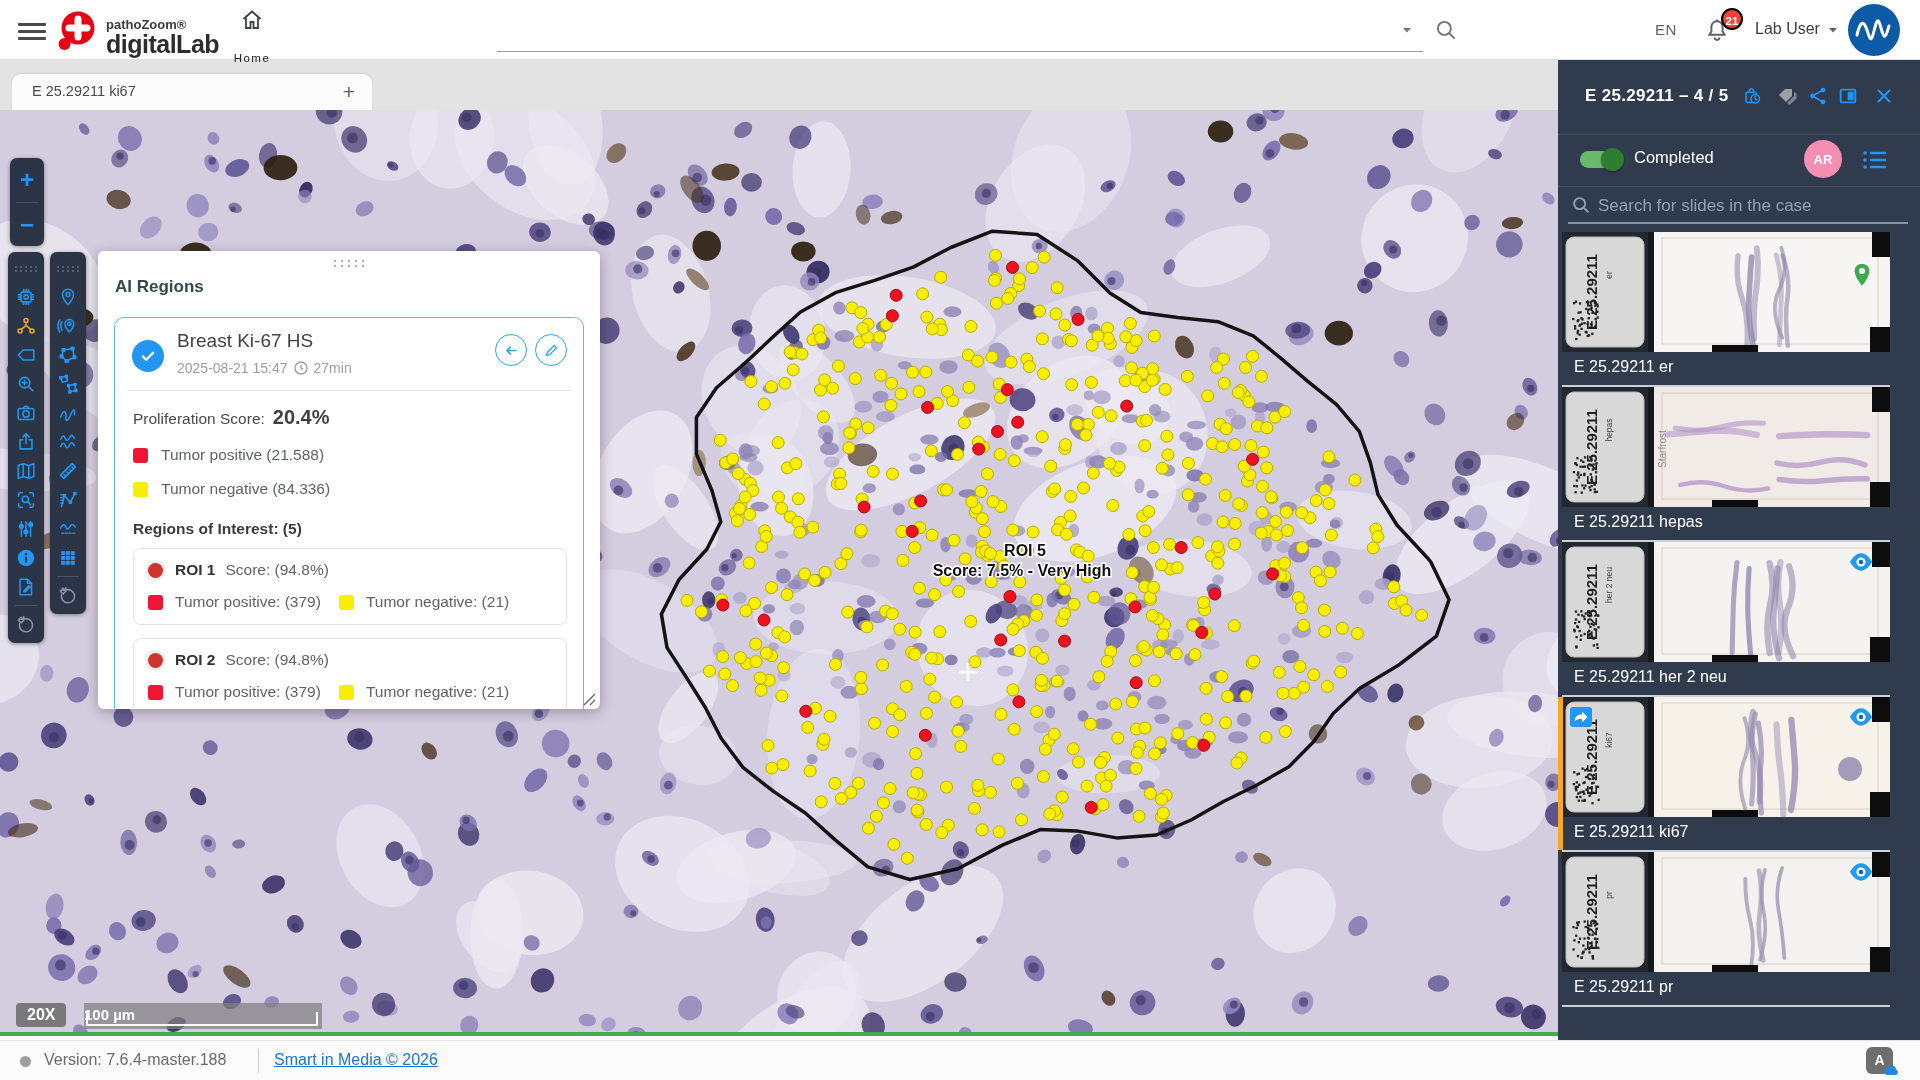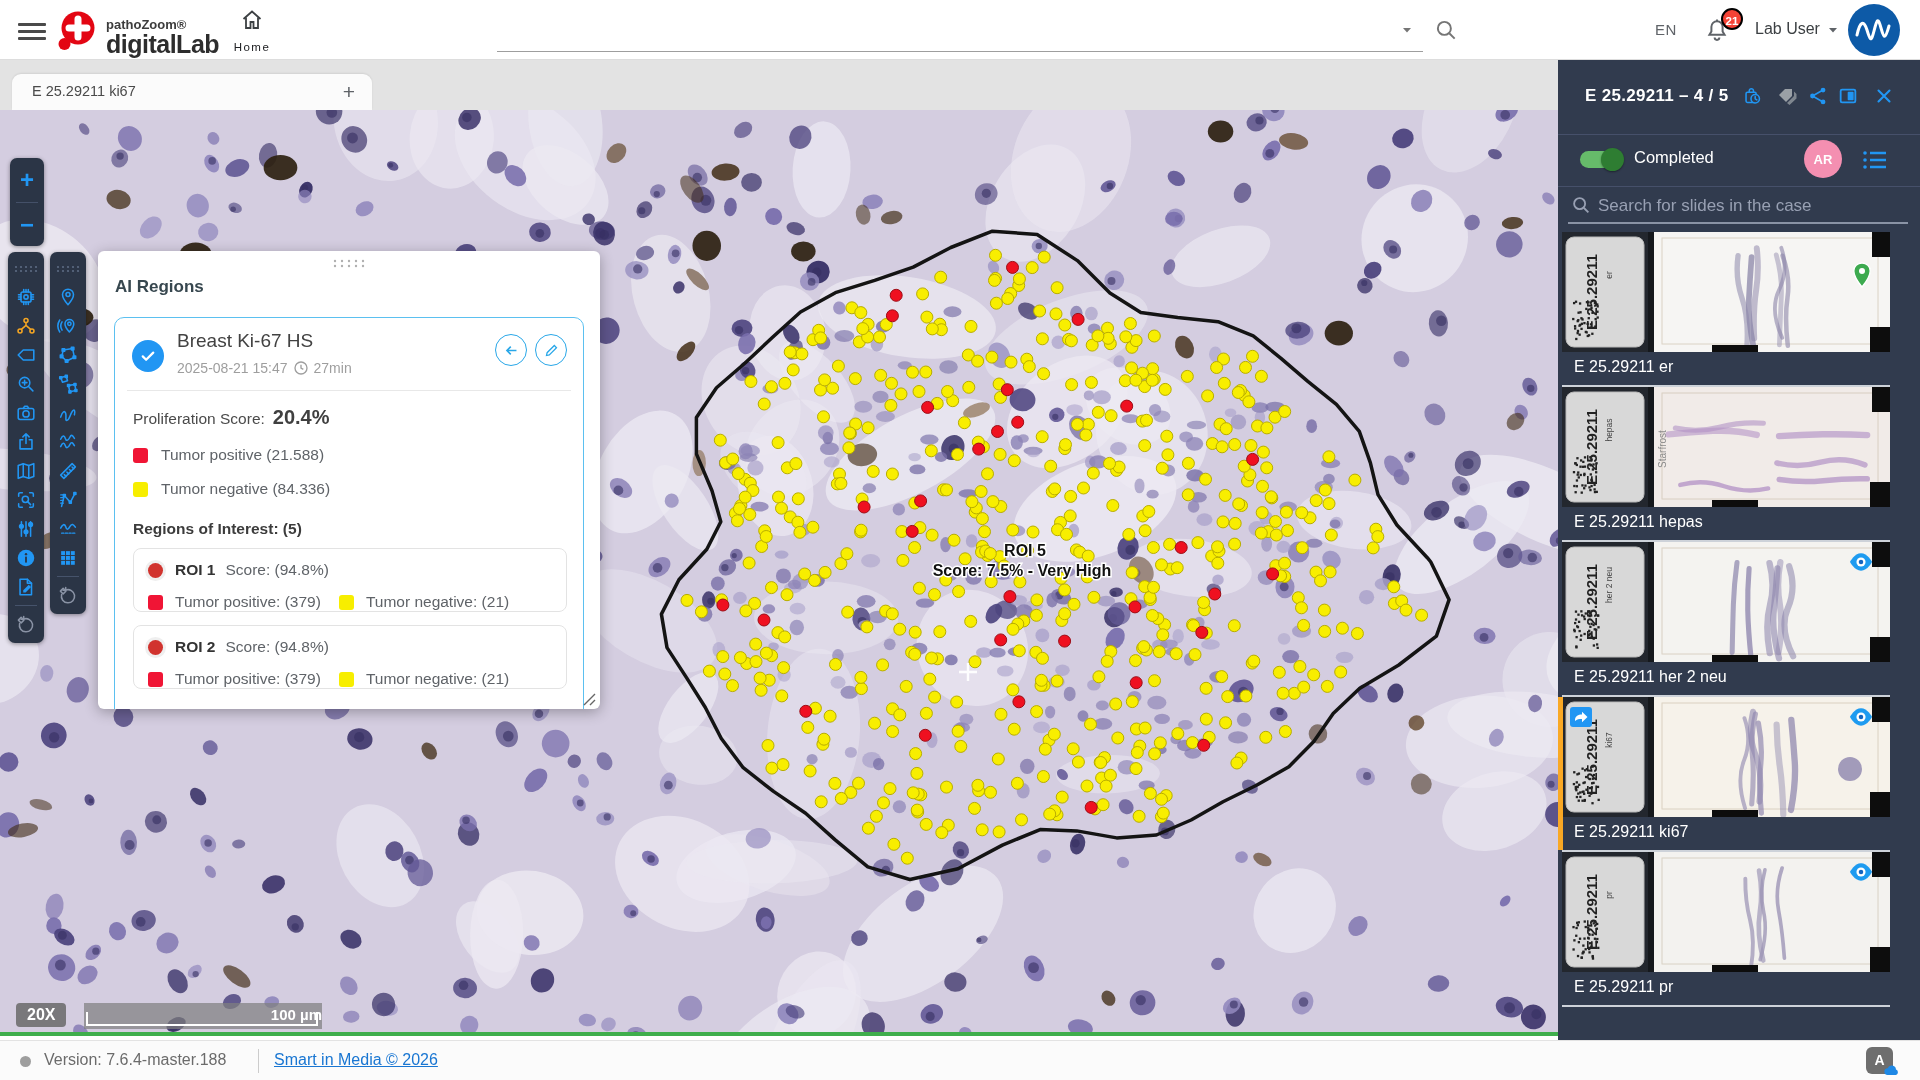--- a/index.html
+++ b/index.html
@@ -9,21 +9,21 @@
   
   #topbar { position:absolute; left:0; top:0; width:1920px; height:60px; background:#fff;
             border-bottom:1px solid #ddd; z-index:40; }
   #hamburger { position:absolute; left:18px; top:19px; width:28px; height:22px; cursor:pointer; }
   #hamburger span { display:block; height:3px; background:#4a4a4a; margin:4px 0; border-radius:1px; }
   #brand { position:absolute; left:56px; top:6px; display:flex; align-items:flex-end; }
   #brand-text { margin-left:8px; }
   #brand-top { font-size:13px; color:#3c3c3c; font-weight:600; }
   #brand-bottom { font-size:25px; color:#2d2d2d; font-weight:700; letter-spacing:-0.5px; line-height:24px; }
   #home-btn { position:absolute; left:228px; top:8px; width:48px; text-align:center; cursor:pointer; }
-  #home-label { font-size:11.5px; letter-spacing:1.5px; color:#202124; margin-top:5px; }
+  #home-label { font-size:11.5px; letter-spacing:1.5px; color:#202124; margin-top:16px; }
   #search-line { position:absolute; left:497px; top:51px; width:926px; height:0;
                  border-bottom:1.6px solid #9e9e9e; }
   #search-input { position:absolute; left:500px; top:22px; width:880px; height:28px; border:none;
                   outline:none; font-size:15px; background:transparent; }
   #search-caret { position:absolute; left:1400px; top:23px; color:#757575; }
   #search-icon { position:absolute; left:1433px; top:17px; color:#757575; }
   #lang { position:absolute; left:1655px; top:21px; font-size:15px; color:#5f6368; letter-spacing:.5px; cursor:pointer; }
   #bell-wrap { position:absolute; left:1703px; top:16px; width:30px; height:30px; cursor:pointer; color:#5f6368; }
   #bell-badge { position:absolute; left:18px; top:-8px; min-width:22px; height:22px; border-radius:11px;
                 background:#f44336; color:#fff; font-size:11.5px; font-weight:bold; text-align:center;
@@ -64,21 +64,21 @@
   .tool-sep { width:22px; height:1px; background:#46536b; margin:4px 0; }
   .drag-dots { margin:2px 0 5px; }
 
   
   #mag-badge { position:absolute; left:16px; top:893px; background:rgba(105,105,105,.85); color:#fff;
                font-size:16px; font-weight:bold; padding:3px 11px; border-radius:4px; }
   #scale-bar { position:absolute; left:84px; top:893px; width:238px; height:26px;
                background:rgba(128,128,128,.72); }
   #scale-bracket { position:absolute; left:2px; right:4px; top:9px; bottom:3px;
                    border-left:2px solid #fff; border-right:2px solid #fff; border-bottom:2px solid #fff; }
-  #scale-label { position:absolute; left:0; right:0; top:3px; text-align:right; color:#fff;
+  #scale-label { position:absolute; left:0; right:0; top:3px; text-align:left; color:#fff;
                  font-size:15px; font-weight:bold; }
 
   
   #ai-panel { position:absolute; left:98px; top:251px; width:502px; height:458px; background:#fff;
               border-radius:6px; box-shadow:0 3px 14px rgba(0,0,0,.3); z-index:30; overflow:hidden; }
   #ai-drag { position:absolute; left:50%; top:7px; transform:translateX(-50%); color:#9e9e9e; cursor:grab; }
   #ai-title { position:absolute; left:17px; top:26px; font-size:17px; font-weight:bold; color:#37474f; }
   #an-card { position:absolute; left:16px; top:66px; width:470px; height:700px;
              border:1.6px solid #5bc0f0; border-radius:10px; background:#fff; }
   #an-check { position:absolute; left:17px; top:22px; width:32px; height:32px; border-radius:50%;
@@ -91,21 +91,21 @@
                justify-content:center; cursor:pointer; }
   #an-back { right:56px; } #an-edit { right:16px; }
   #an-divider { position:absolute; left:12px; right:12px; top:72px; height:1px; background:#e8e8e8; }
   #score-row { position:absolute; left:18px; top:88px; font-size:15.5px; color:#4a4a4a; }
   #score-value { font-size:20px; font-weight:bold; color:#404040; margin-left:8px; }
   .legend-row { position:absolute; left:18px; display:flex; align-items:center; gap:13px;
                 font-size:15.5px; color:#5f6368; }
   .sq { width:15px; height:15px; border-radius:3px; display:inline-block; }
   #roi-header { position:absolute; left:18px; top:202px; font-size:15.5px; font-weight:bold; color:#3c3c3c; }
   #roi-cards { position:absolute; left:18px; top:230px; width:434px; }
-  .roi-card { border:1px solid #e3e3e3; border-radius:8px; padding:12px 14px 0; margin-bottom:13px;
+  .roi-card { border:1px solid #e3e3e3; border-radius:8px; padding:12px 14px 13px; margin-bottom:13px;
               background:#fff; }
   .roi-title { display:flex; align-items:center; gap:10px; font-size:15.5px; color:#5f6368; }
   .roi-title b { color:#333; }
   .roi-dot { width:15px; height:15px; border-radius:50%; background:#d1332e;
              box-shadow:0 0 0 3px #efefef; margin-right:2px; }
   .roi-stats { display:flex; align-items:center; gap:10px; margin-top:14px; font-size:15.5px; color:#5f6368; }
   .roi-stats .sq { margin-right:2px; }
   #ai-resize { position:absolute; right:4px; bottom:3px; color:#555; cursor:nwse-resize; }
 
   

